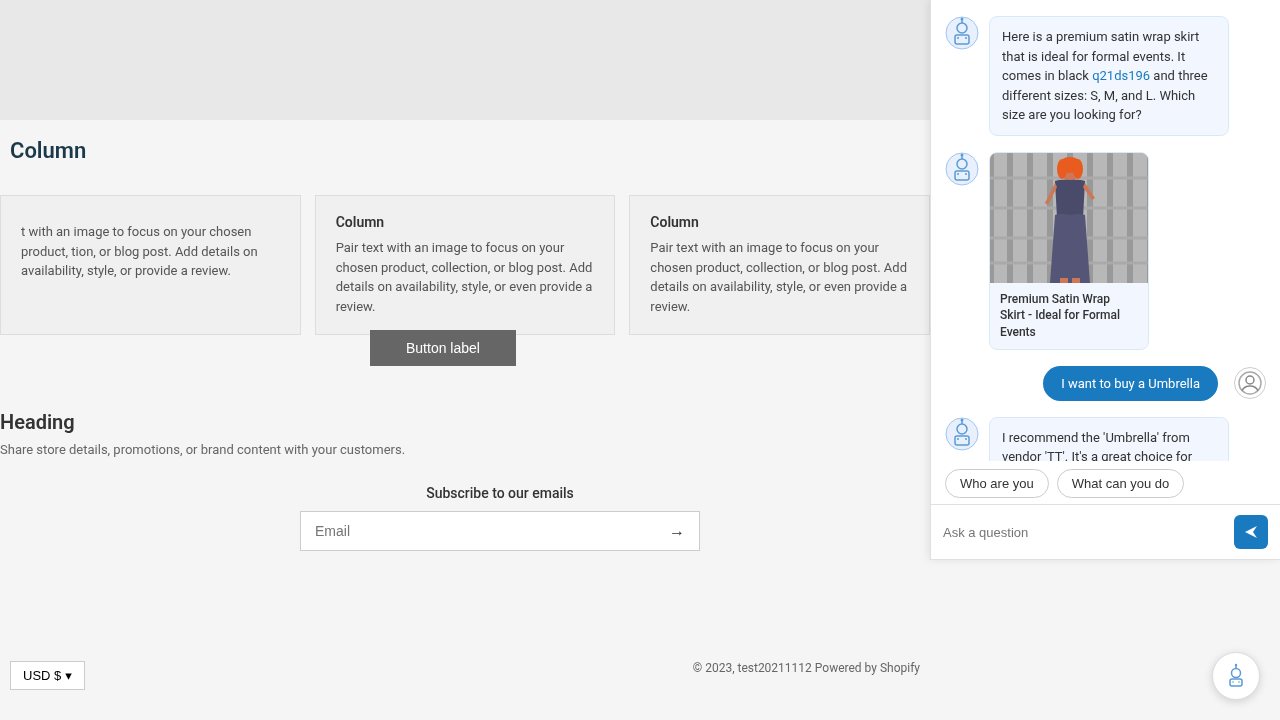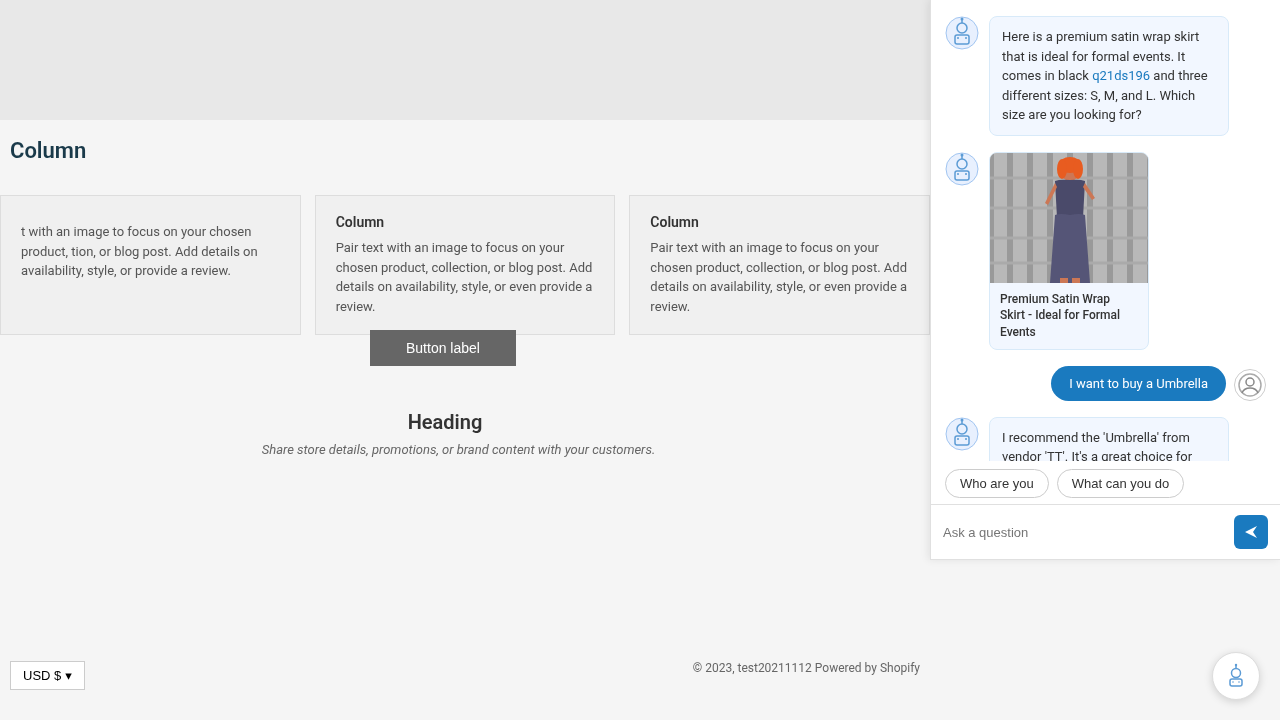--- a/index.html
+++ b/index.html
@@ -85,35 +85,33 @@
       font-size: 14px;
       cursor: pointer;
     }
 
     
     .heading-section {
       position: absolute;
       top: 410px;
       left: 0;
       width: 890px;
-      text-align: center;
+      text-align: left;
     }
 
     .heading-title {
       font-size: 20px;
       font-weight: 600;
       color: #333;
       margin-bottom: 8px;
     }
 
     .heading-sub {
       font-size: 13px;
       color: #666;
-      font-style: italic;
-      margin-left: 27px;
     }
 
     
     .subscribe-section {
       position: absolute;
       top: 485px;
       left: 300px;
       width: 400px;
       text-align: center;
     }
@@ -268,22 +266,22 @@
       font-size: 12px;
       color: #333;
       font-weight: 500;
       line-height: 1.4;
     }
 
     
     .user-row {
       display: flex;
       justify-content: flex-end;
-      align-items: flex-end;
-      gap: 8px;
+      align-items: center;
+      gap: 16px;
     }
 
     .user-bubble {
       background: #1a7abf;
       color: white;
       border-radius: 20px;
       padding: 10px 18px;
       font-size: 13px;
       max-width: 200px;
     }
@@ -401,20 +399,27 @@
 
   <div class="btn-label-wrap">
     <button class="btn-label">Button label</button>
   </div>
 
   <div class="heading-section">
     <div class="heading-title">Heading</div>
     <div class="heading-sub">Share store details, promotions, or brand content with your customers.</div>
   </div>
 
+  <div class="subscribe-section">
+    <div class="subscribe-label">Subscribe to our emails</div>
+    <div class="email-form">
+      <input class="email-input" type="email" placeholder="Email" style="">
+      <button class="email-submit">→</button>
+    </div>
+  </div>
 
   <div class="footer">
     <button class="currency-btn">
       <span>USD $</span>
       <span>▾</span>
     </button>
     <span class="footer-copy">© 2023, test20211112 Powered by Shopify</span>
   </div>
 
   <div class="chat-widget">

